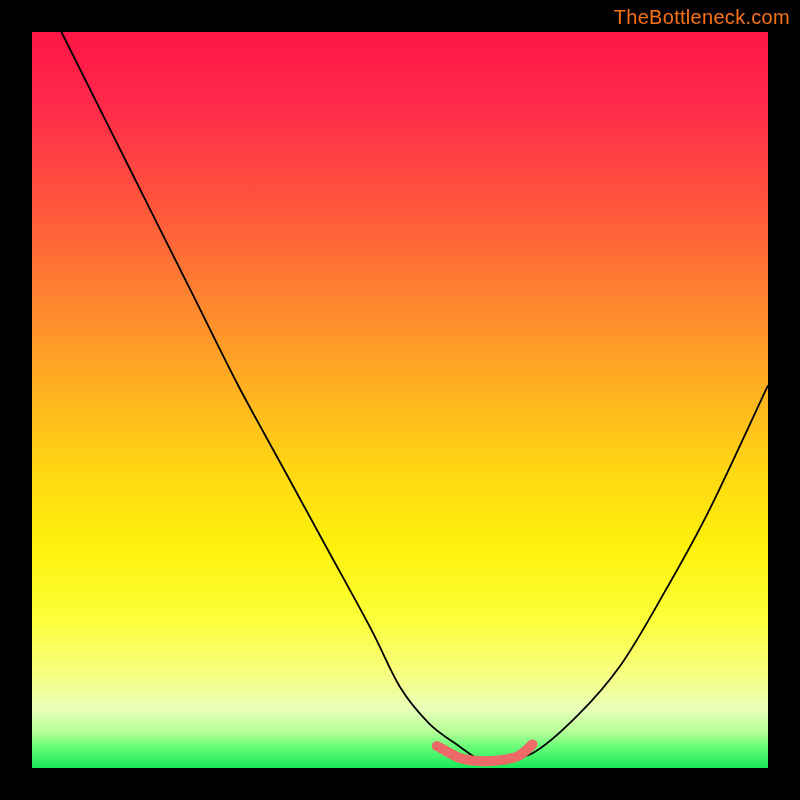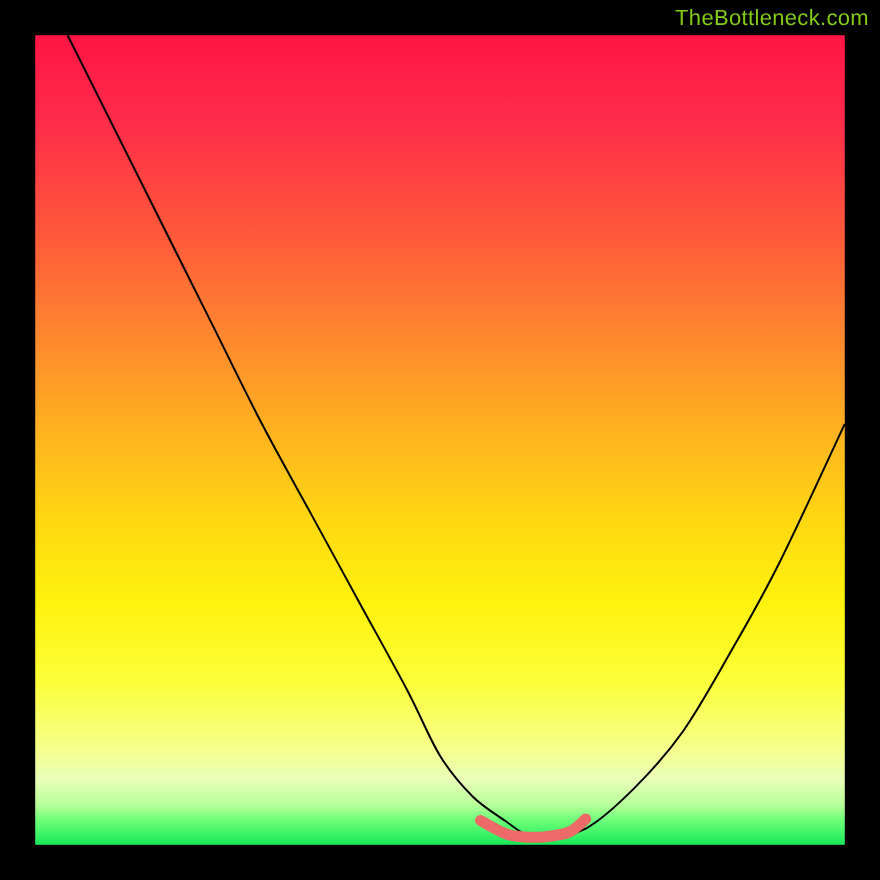--- a/index.html
+++ b/index.html
@@ -40,21 +40,21 @@
       #e8ffb8 92%,
       #b8ff9a 95%,
       #6cff78 97%,
       #18e858 100%
     );
   }
   .attrib {
     position: absolute;
     top: 6px;
     right: 10px;
-    color: #84cc16;
+    color: #f97316;
     font-size: 20px;
     font-weight: 500;
     letter-spacing: 0.3px;
   }
   svg.curves {
     position: absolute;
     left: 0;
     top: 0;
     width: 736px;
     height: 736px;

